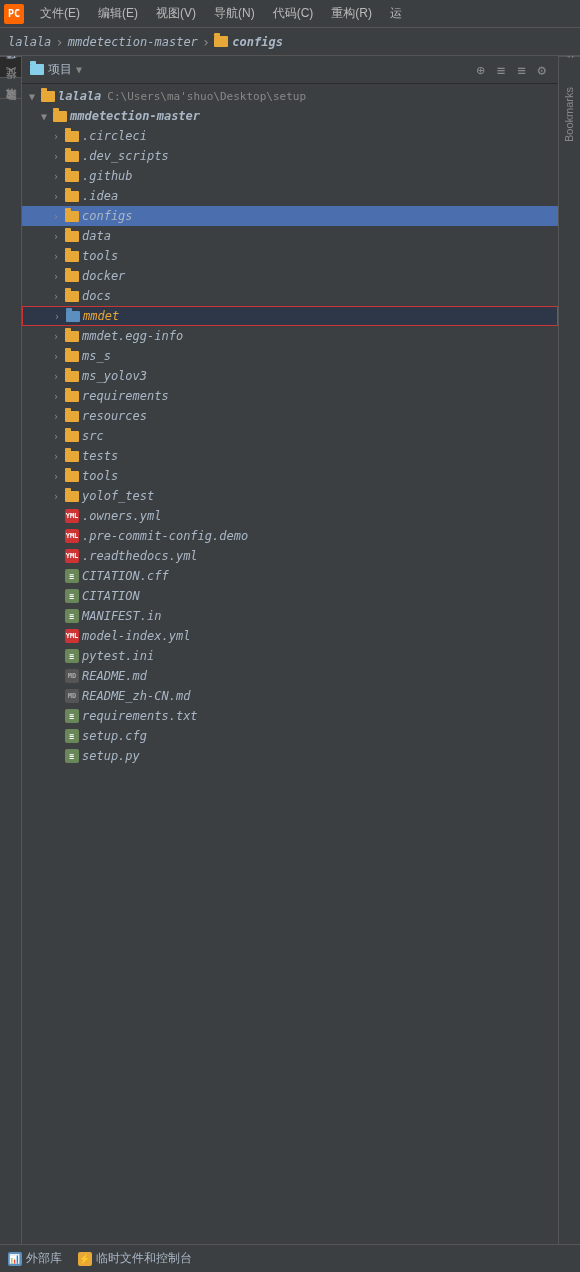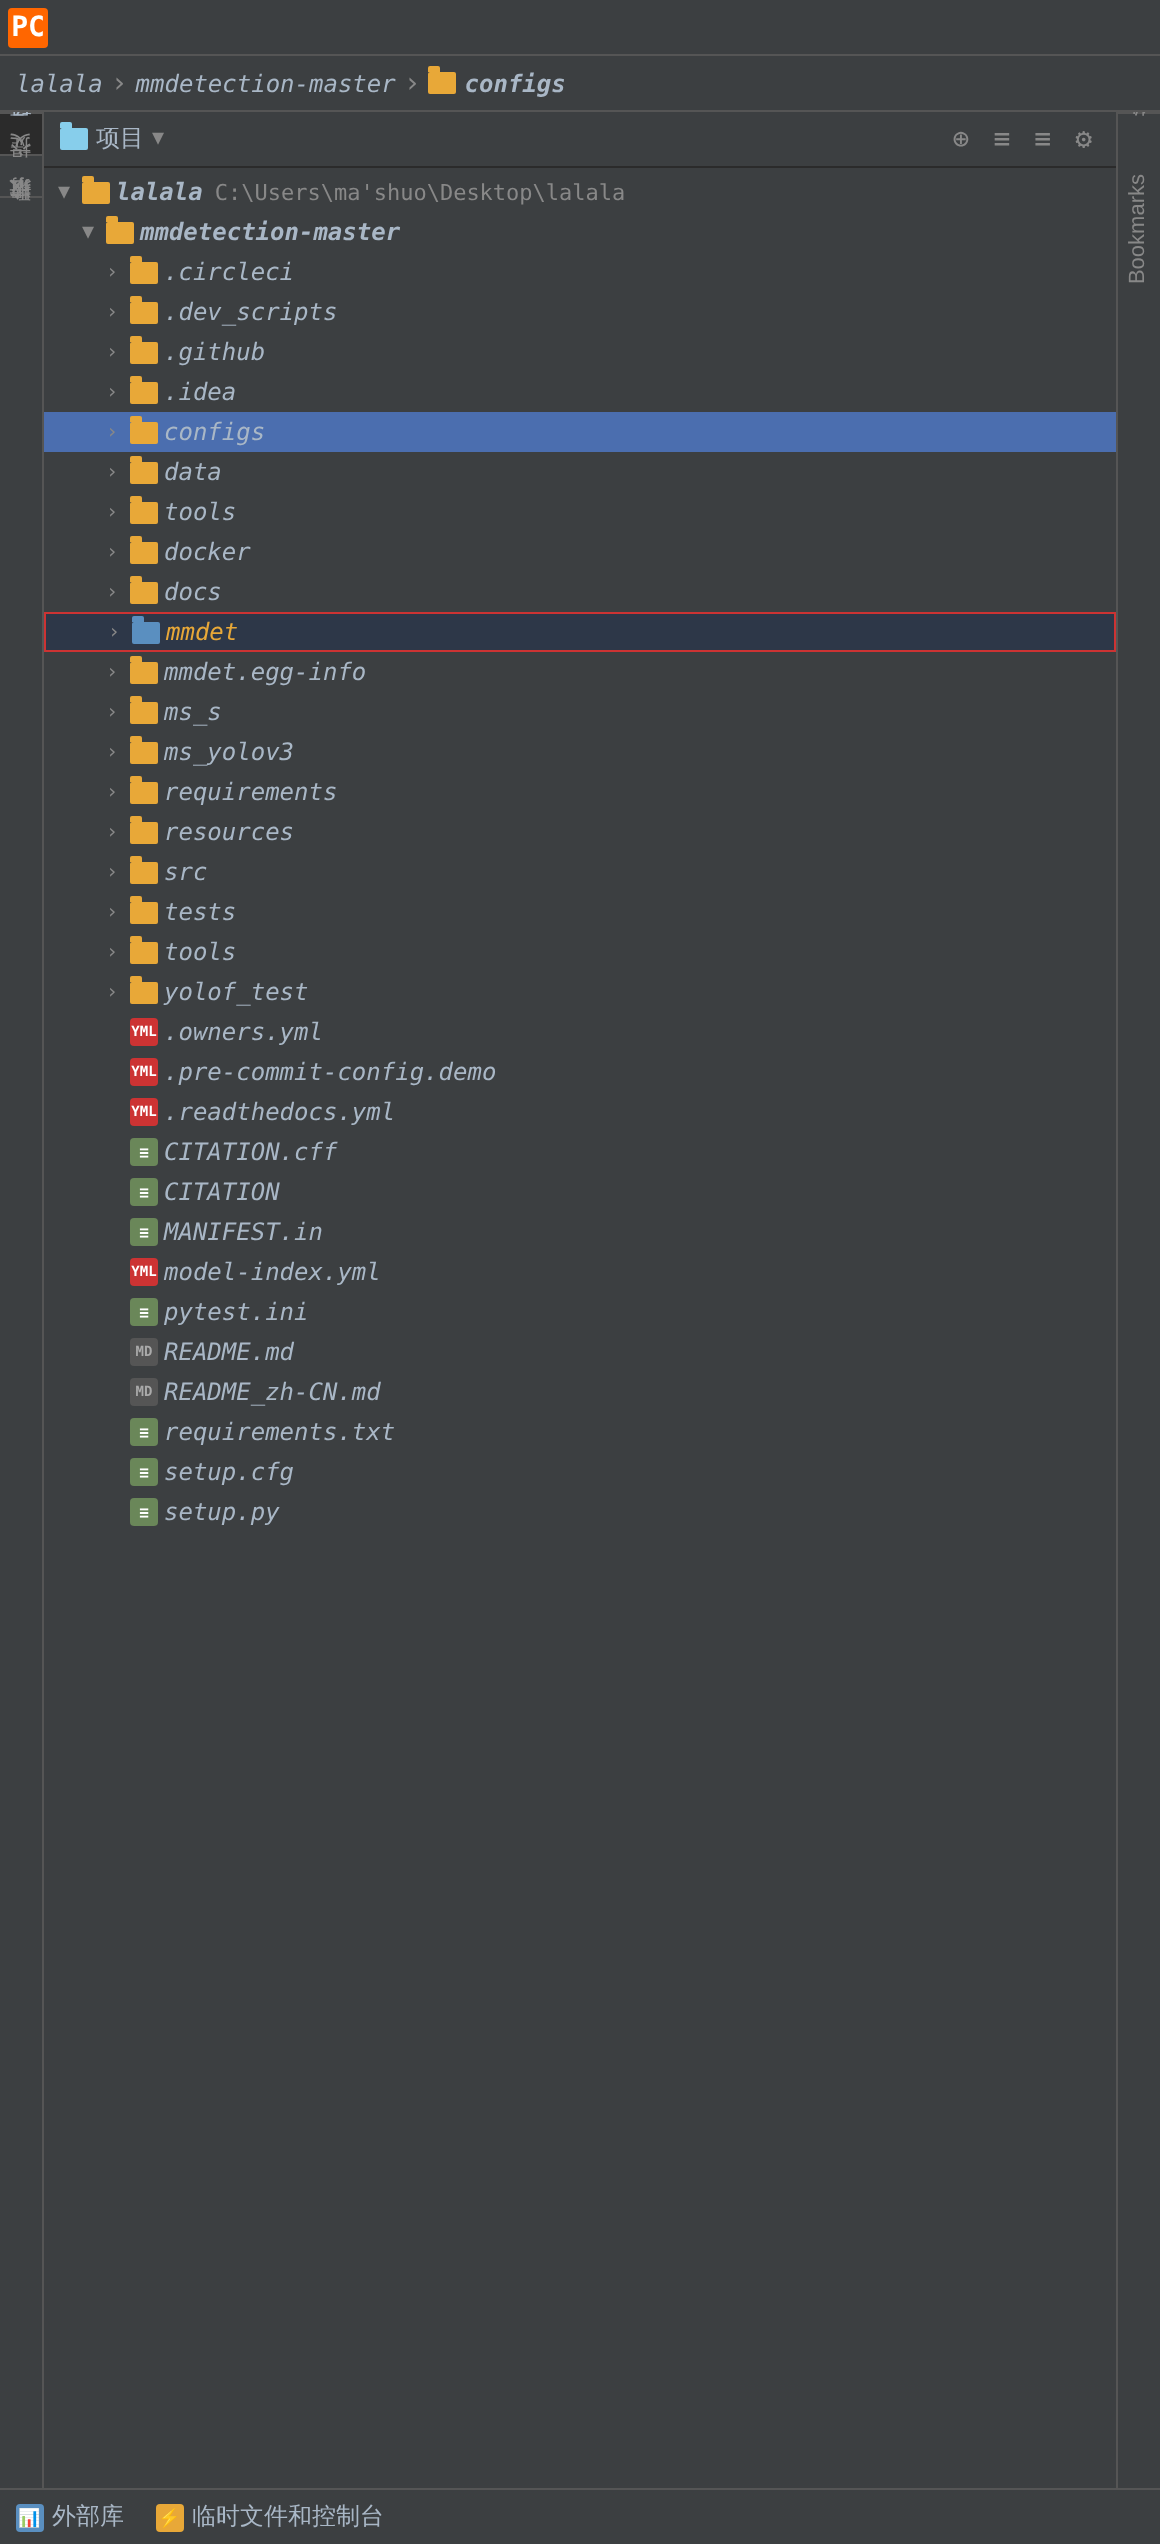--- a/index.html
+++ b/index.html
@@ -25,21 +25,21 @@
     }
     .menu-bar .logo {
       width: 20px;
       height: 20px;
       background: #ff6600;
       border-radius: 2px;
       display: flex;
       align-items: center;
       justify-content: center;
       color: white;
-      font-size: 14px;
+      font-size: 10px;
       font-weight: bold;
       margin-right: 8px;
       flex-shrink: 0;
     }
     .menu-items {
       display: flex;
       gap: 2px;
     }
     .menu-item {
       padding: 2px 8px;
@@ -356,20 +356,29 @@
       overflow: hidden;
     }
   </style>
 </head>
 <body>
 
 <div class="outer">
 
   <div class="menu-bar">
     <div class="logo">PC</div>
+    <div class="menu-items">
+      <div class="menu-item">文件(E)</div>
+      <div class="menu-item">编辑(E)</div>
+      <div class="menu-item">视图(V)</div>
+      <div class="menu-item">导航(N)</div>
+      <div class="menu-item">代码(C)</div>
+      <div class="menu-item">重构(R)</div>
+      <div class="menu-item">运</div>
+    </div>
   </div>
 
   <div class="breadcrumb-bar">
     <span class="breadcrumb-item" style="font-style:italic;">lalala</span>
     <span class="breadcrumb-sep">›</span>
     <span class="breadcrumb-item" style="font-style:italic;">mmdetection-master</span>
     <span class="breadcrumb-sep">›</span>
     <span class="breadcrumb-folder-icon"></span>
     <span class="breadcrumb-item" style="font-weight:bold;font-style:italic;">configs</span>
   </div>
@@ -395,21 +404,21 @@
         <span class="toolbar-btn">⚙</span>
       </div>
 
       <div class="tree">
 
         <div class="tree-item">
           <div class="tree-indent" style="width:4px;"></div>
           <div class="expand-arrow">▼</div>
           <span class="folder-icon folder-yellow"></span>
           <span class="tree-label bold">lalala</span>
-          <span class="path-hint">C:\Users\ma'shuo\Desktop\lalala</span>
+          <span class="path-hint">C:\Users\ma'shuo\Desktop\setup</span>
         </div>
 
         <div class="tree-item">
           <div class="tree-indent" style="width:16px;"></div>
           <div class="expand-arrow">▼</div>
           <span class="folder-icon folder-yellow"></span>
           <span class="tree-label bold">mmdetection-master</span>
         </div>
 
         <div class="tree-item">

